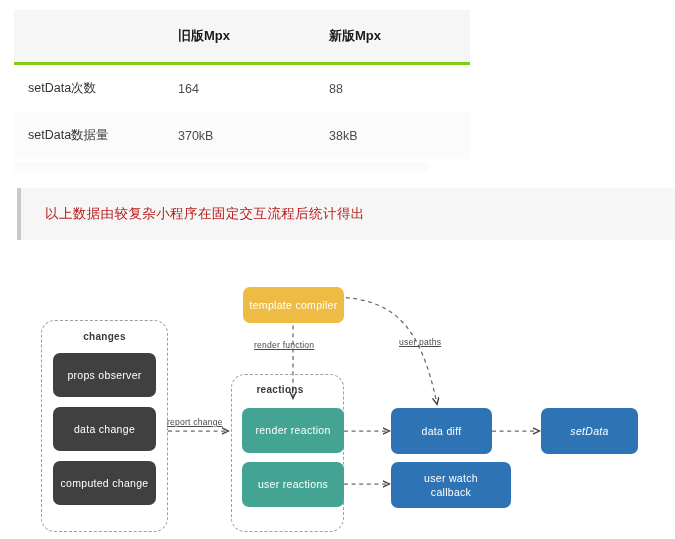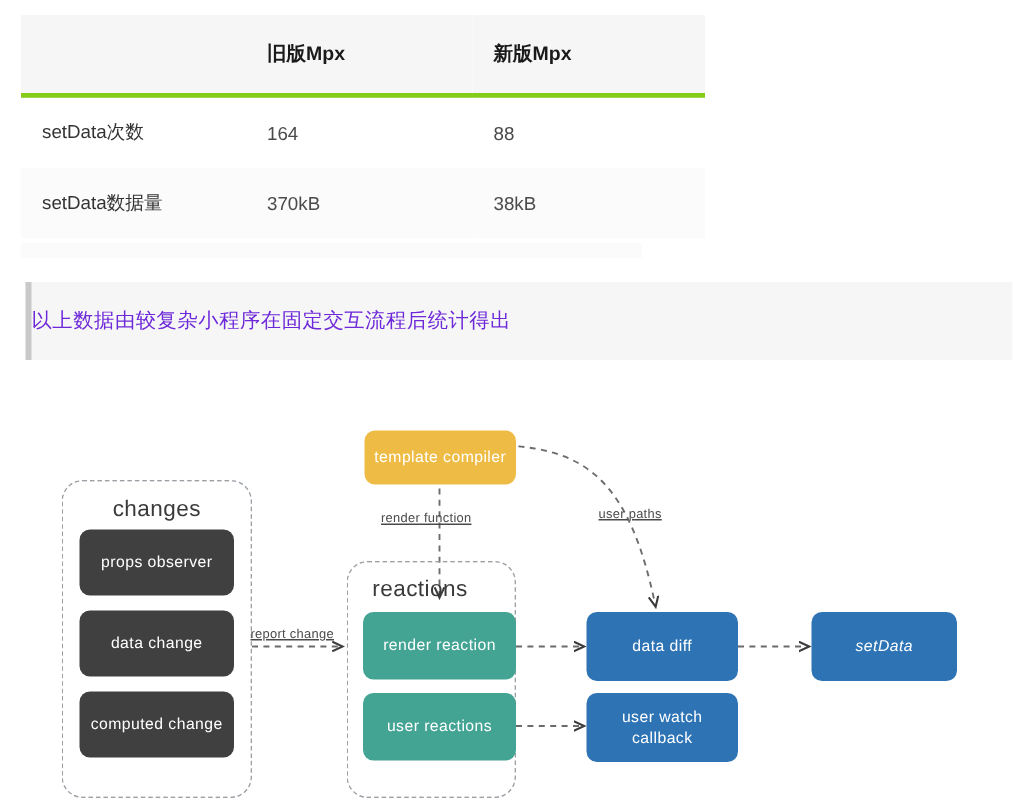--- a/index.html
+++ b/index.html
@@ -30,21 +30,21 @@
   table.cmp tr.row-b td{background:#fbfbfb;}
   table.cmp td.lbl{color:#333;}
   .tbl-bottom{position:absolute;left:14px;top:162px;width:414px;height:10px;background:#fbfbfb;}
 
   
   .quote{
     position:absolute;left:17px;top:188px;width:658px;height:52px;
     background:#f6f6f6;border-left:4px solid #c9c9c9;
     box-sizing:border-box;display:flex;align-items:center;
   }
-  .quote span{font-size:13.5px;color:#6d28d9;letter-spacing:.4px;}
+  .quote span{padding-left:24px;font-size:13.5px;color:#b91c1c;letter-spacing:.4px;}
 
   
   .diagram{
     position:absolute;left:0px;top:256px;width:675px;height:283px;
     background:#ffffff;
   }
   .diagram .canvas{position:absolute;left:0;top:0;width:675px;height:283px;}
   .diagram svg{position:absolute;left:0;top:0;width:675px;height:283px;}
 
   .node{
@@ -56,22 +56,23 @@
   .n-dark{background:#404040;}
   .n-teal{background:#43a494;}
   .n-blue{background:#2e74b5;}
   .n-yellow{background:#eebc45;}
 
   .group{
     position:absolute;border:1.4px dashed #9aa0a6;border-radius:14px;
     box-sizing:border-box;background:transparent;
   }
   .group-label{
-    position:absolute;font-size:15px;color:#3a3a3a;letter-spacing:.3px;
+    position:absolute;font-size:10px;color:#3a3a3a;letter-spacing:.3px;
     text-align:center;
+    font-weight:bold;
   }
   .edge-label{
     position:absolute;font-size:8.6px;color:#4a4a4a;letter-spacing:.2px;
     white-space:nowrap;
     text-decoration:underline;
   }
 </style>
 </head>
 <body>
 
@@ -139,21 +140,21 @@
     <div class="node n-dark" style="left:53px;top:151px;width:103px;height:44px;">data change</div>
     <div class="node n-dark" style="left:53px;top:205px;width:103px;height:44px;">computed change</div>
 
     <div class="node n-yellow" style="left:243px;top:31px;width:101px;height:36px;">template compiler</div>
 
     <div class="node n-teal" style="left:242px;top:152px;width:102px;height:45px;">render reaction</div>
     <div class="node n-teal" style="left:242px;top:206px;width:102px;height:45px;">user reactions</div>
 
     <div class="node n-blue" style="left:391px;top:152px;width:101px;height:46px;">data diff</div>
 
-    <div class="node n-blue" style="left:391px;top:206px;width:101px;height:46px;flex-direction:column;text-align:right;">
+    <div class="node n-blue" style="left:391px;top:206px;width:120px;height:46px;flex-direction:column;text-align:right;">
       <span>user watch</span>
       <span>callback</span>
     </div>
 
     <div class="node n-blue" style="left:541px;top:152px;width:97px;height:46px;font-style:italic;">setData</div>
 
     <div class="edge-label" style="left:167px;top:161px;">report change</div>
     <div class="edge-label" style="left:254px;top:84px;">render function</div>
     <div class="edge-label" style="left:399px;top:81px;">user paths</div>
 

